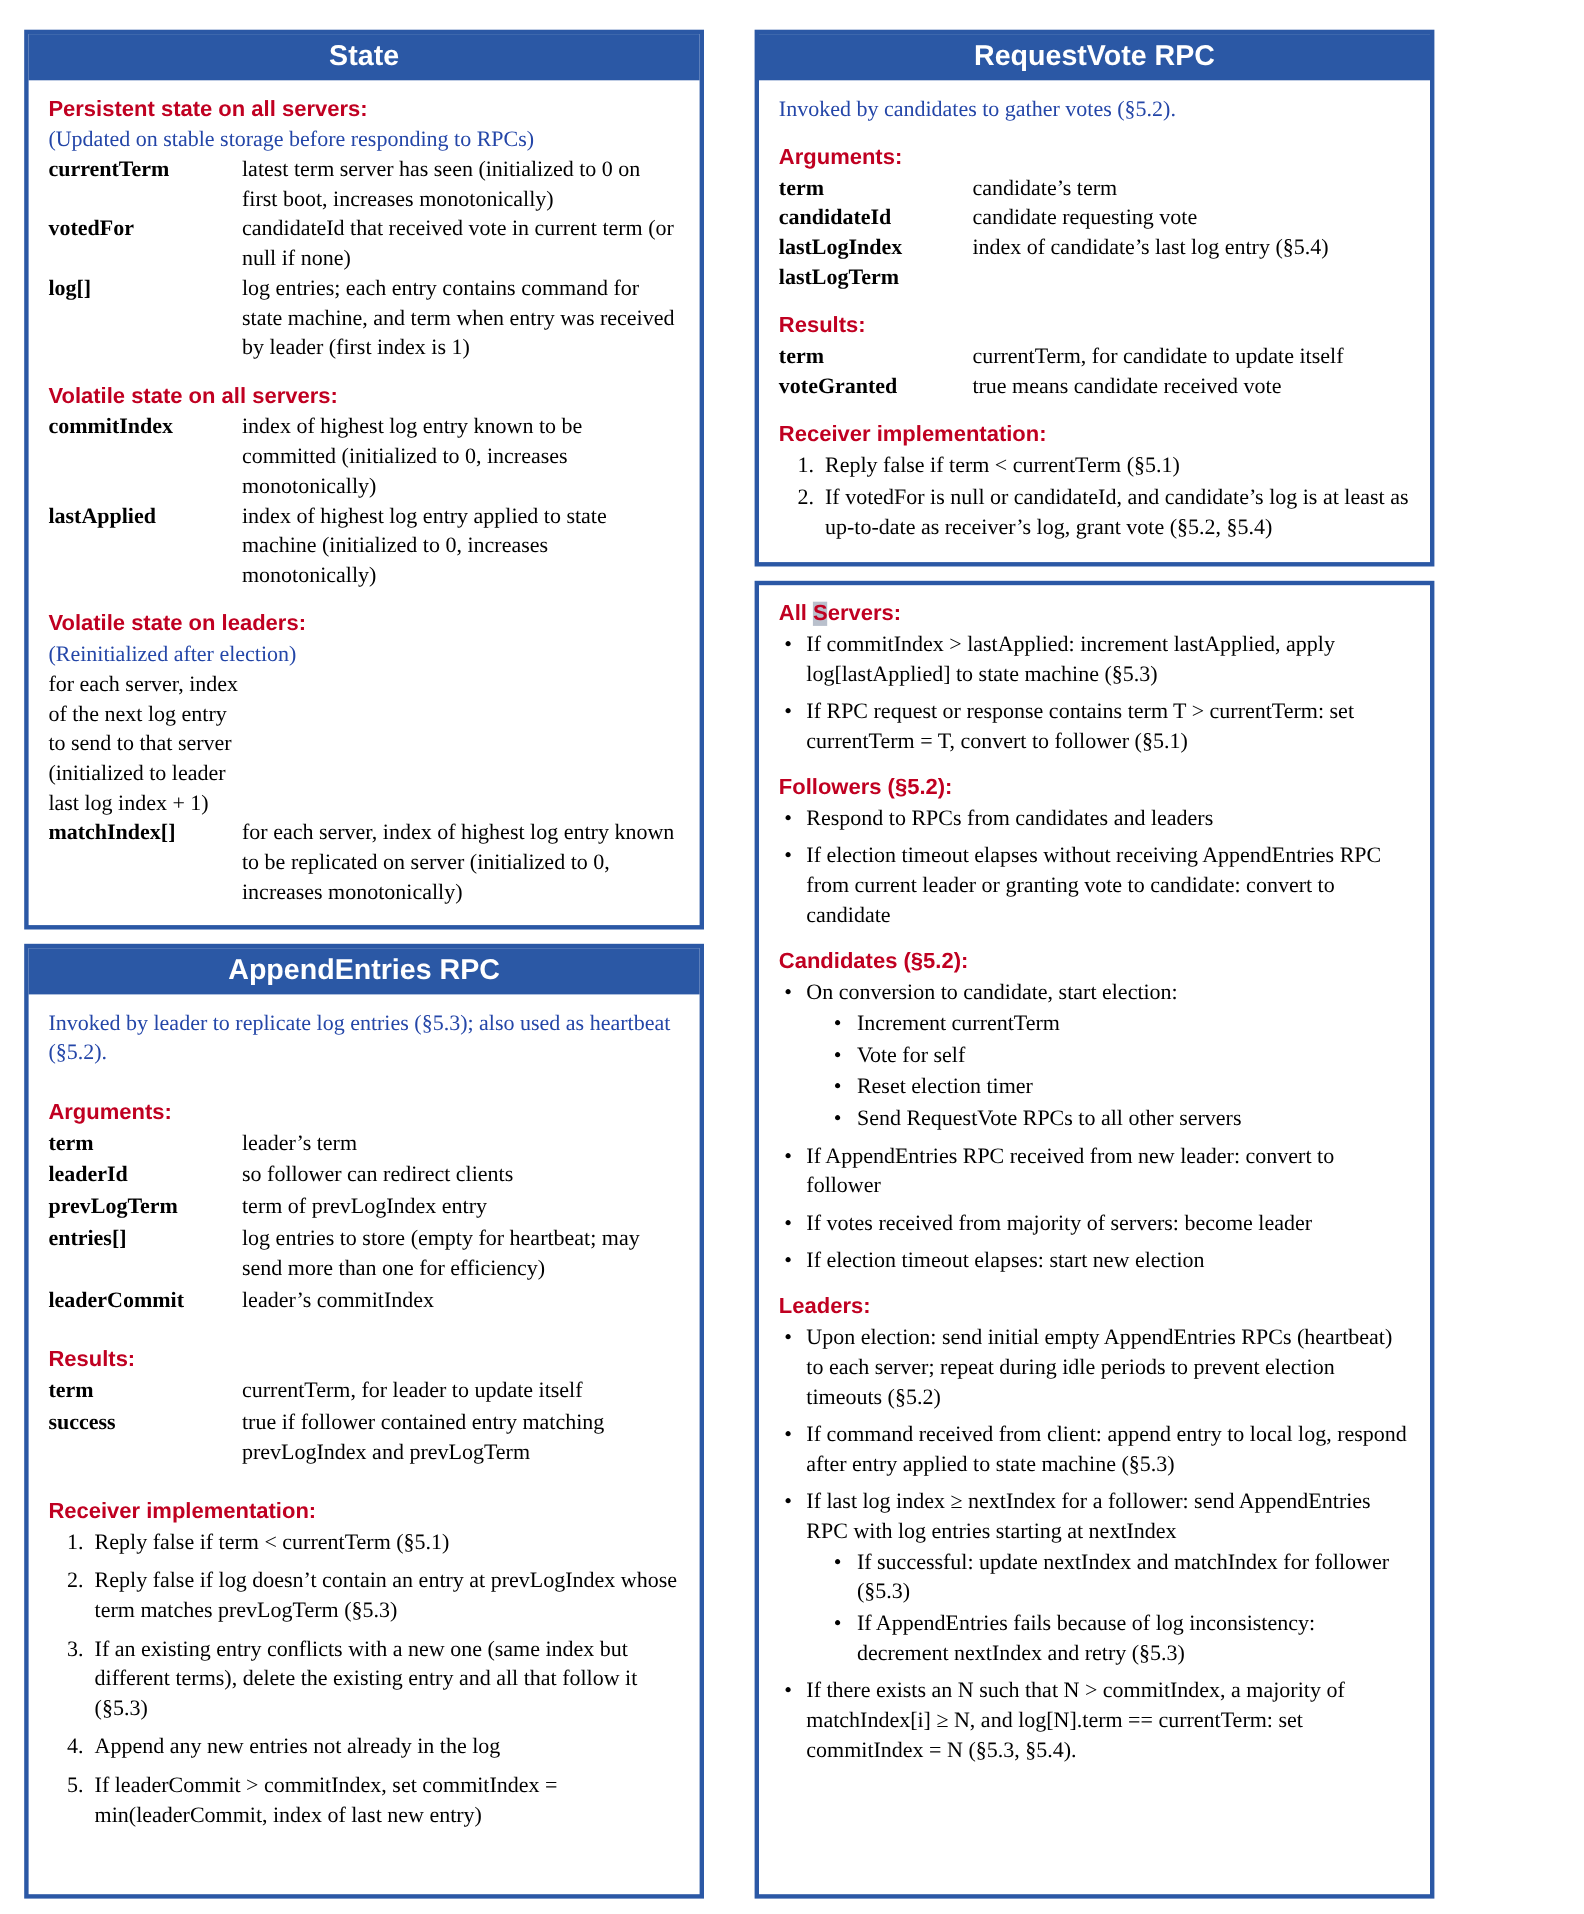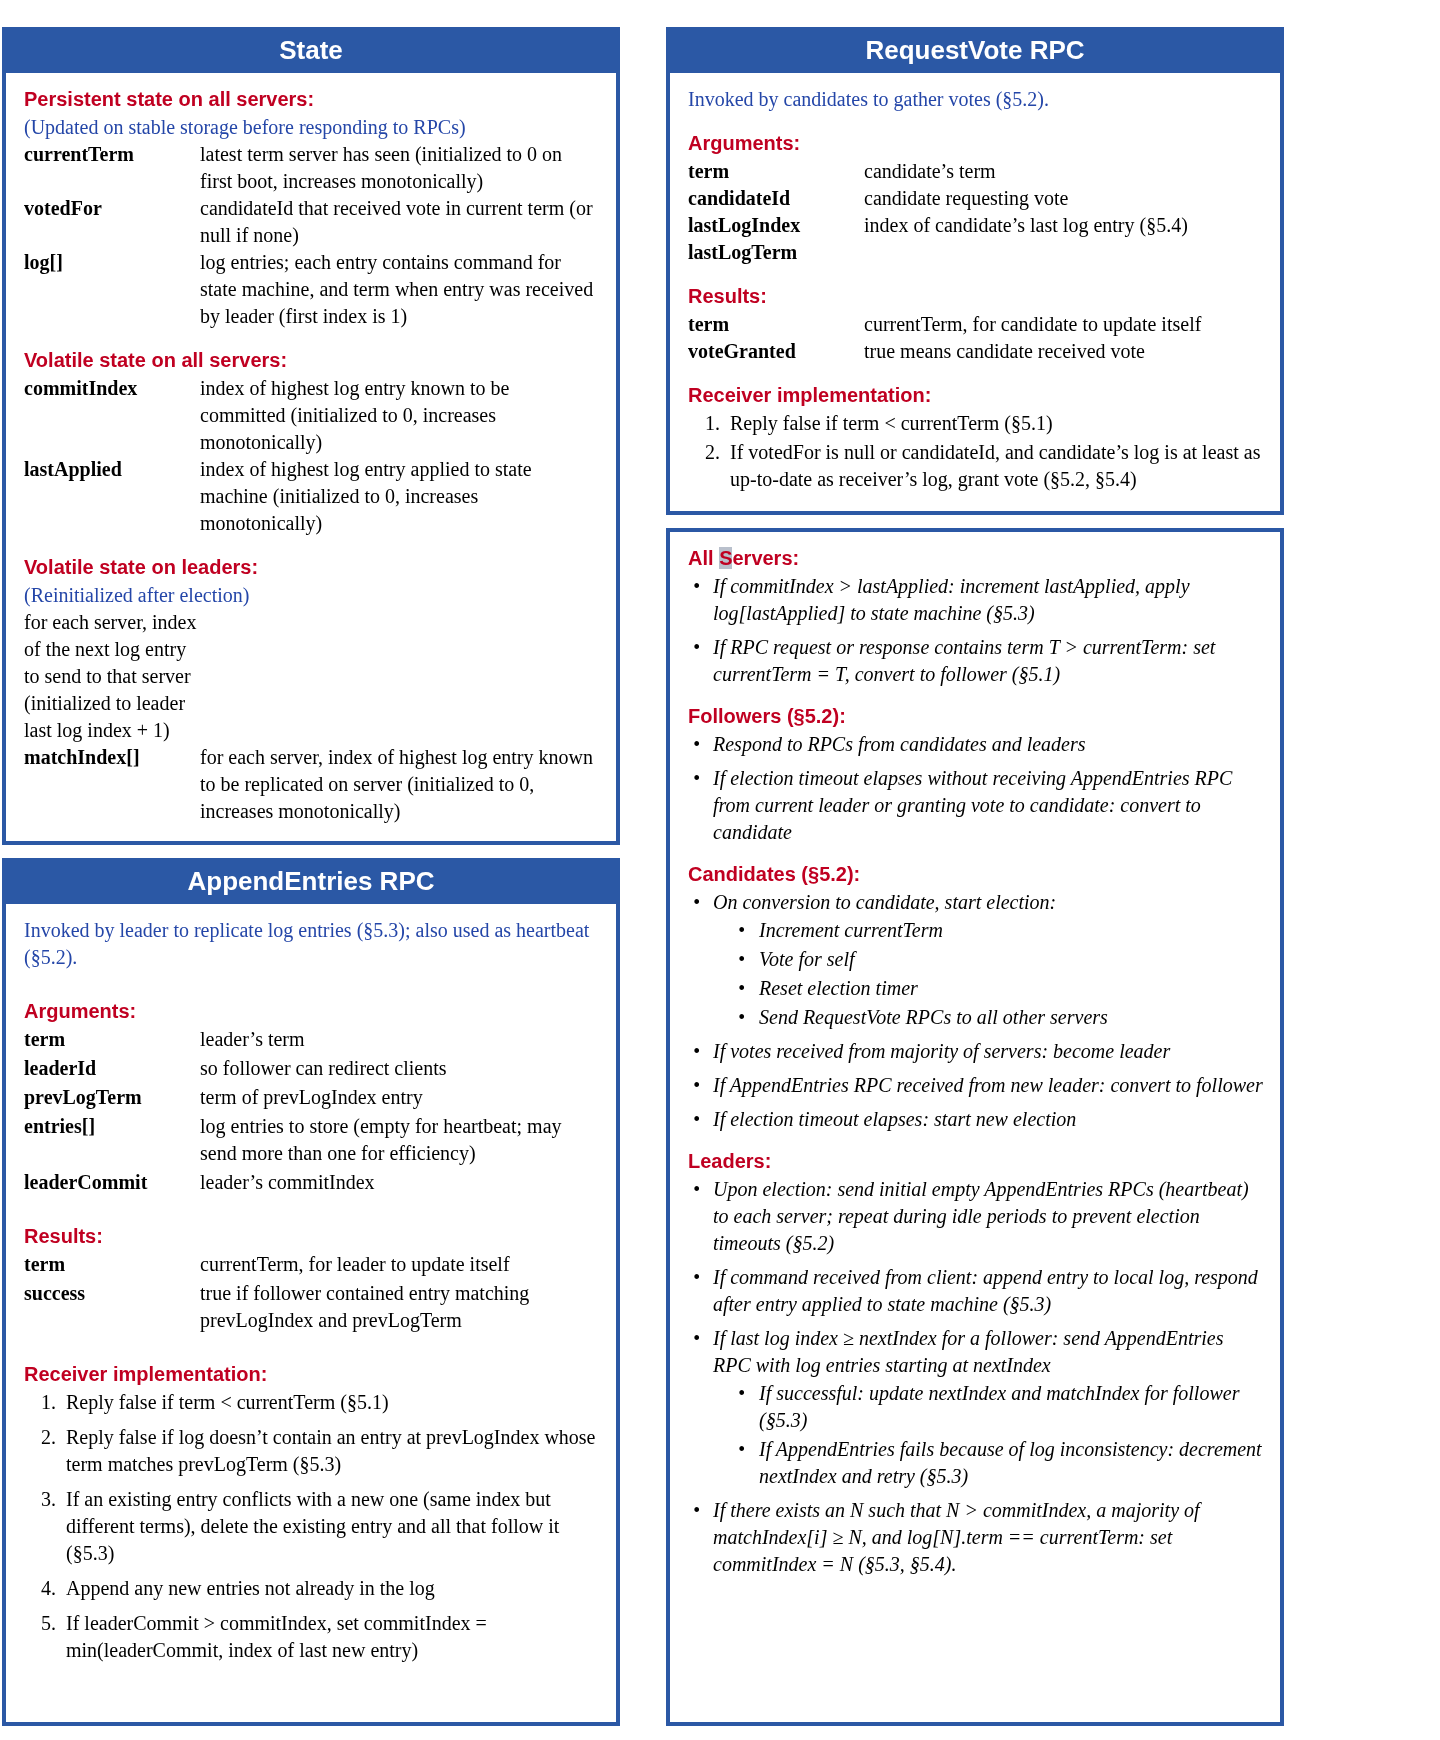--- a/index.html
+++ b/index.html
@@ -1,35 +1,35 @@
 <!DOCTYPE html>
 <html style="--panel-blue: #2b58a5; --heading-red: #c00021; --note-blue: #2446a8; --body-text: #000000; --page-background: #ffffff; --highlight-gray: #b9c0cc;"><head>
 <meta charset="utf-8">
 <style>
   * { margin:0; padding:0; box-sizing:border-box; }
   html, body { width:1440px; height:1740px; background:var(--page-background,#ffffff); }
   body { font-family:"Liberation Serif", serif; color:var(--body-text,#000000); }
-  .page { display:flex; gap:46px; padding:27px 0 14px 2px; }
+  .page { display:flex; gap:46px; padding:27px 0 14px 22px; }
   .col { display:flex; flex-direction:column; gap:13px; width:618px; height:1699px; }
   .panel { display:flex; flex-direction:column; border:4px solid var(--panel-blue,#2b58a5); background:#fff; }
   .panel--grow { flex:1 1 auto; }
   .panel-header { flex:0 0 auto; background:var(--panel-blue,#2b58a5); color:#fff; text-align:center;
                   font-family:"Liberation Sans",sans-serif; font-weight:700; font-size:26px; line-height:1.3; padding:3px 0 5px; }
   .panel-body { flex:1 1 auto; padding:13px 17px 16px 18px; font-size:20px; line-height:1.35;border-radius:17px; }
   .red-heading { font-family:"Liberation Sans",sans-serif; font-weight:700; font-size:20px; line-height:1.3;
                  color:var(--heading-red,#c00021); margin-bottom:2px; }
   .blue-note { color:var(--note-blue,#2446a8); }
   .section { margin-top:17px; }
   .panel-body > .section:first-child { margin-top:0; }
   .kv { display:grid; grid-template-columns:176px 1fr; }
   .kv .term { font-weight:700; padding-right:8px; }
   ol.steps { list-style:decimal; margin:0; padding-left:37px; }
   ol.steps > li { padding-left:5px; }
   ul.bullets { list-style:none; }
-  ul.bullets > li { position:relative; padding-left:25px;font-style:italic; }
+  ul.bullets > li { position:relative; padding-left:25px; }
   ul.bullets > li::before { content:"\2022"; position:absolute; left:5px; }
   ul.subs { list-style:none; margin-top:1px; }
   ul.subs > li { position:relative; padding-left:24px; margin-left:22px; }
   ul.subs > li::before { content:"\2022"; position:absolute; left:3px; }
   .panel--append .section { margin-top:27px; }
   .panel--append ol.steps > li { margin-bottom:8px; }
   .panel--append .kv { margin-bottom:2px; }
   .panel--reqvote ol.steps > li { margin-bottom:2px; }
   .panel--rules .section { margin-top:15px; }
   .panel--rules ul.bullets > li { margin-bottom:7px; }
@@ -222,22 +222,22 @@
           <ul class="bullets">
             <li>
               <span>On conversion to candidate, start election:</span>
               <ul class="subs">
                 <li>Increment currentTerm</li>
                 <li>Vote for self</li>
                 <li>Reset election timer</li>
                 <li>Send RequestVote RPCs to all other servers</li>
               </ul>
             </li>
+            <li>If AppendEntries RPC received from new leader: convert to follower</li>
             <li>If votes received from majority of servers: become leader</li>
-            <li>If AppendEntries RPC received from new leader: convert to follower</li>
             <li>If election timeout elapses: start new election</li>
           </ul>
         </div>
 
         <div class="section">
           <h3 class="red-heading">Leaders:</h3>
           <ul class="bullets">
             <li>Upon election: send initial empty AppendEntries RPCs (heartbeat) to each server; repeat during idle periods to prevent election timeouts (§5.2)</li>
             <li>If command received from client: append entry to local log, respond after entry applied to state machine (§5.3)</li>
             <li>

